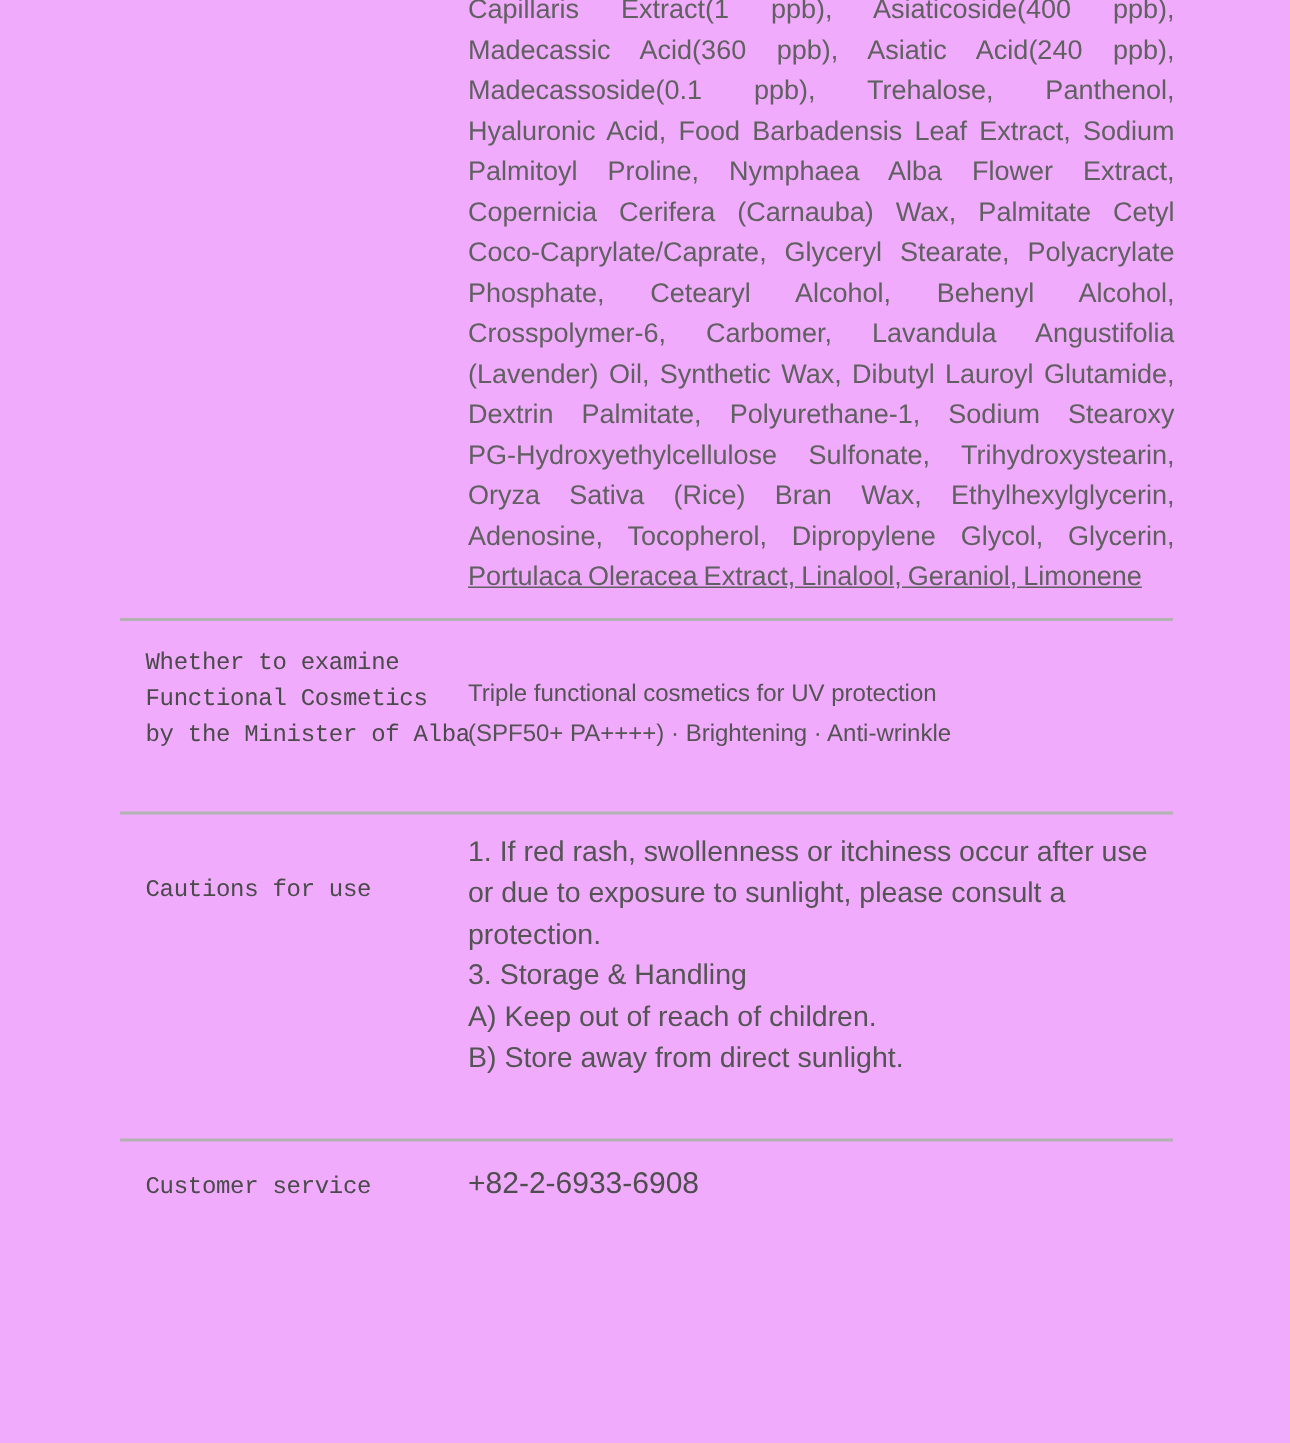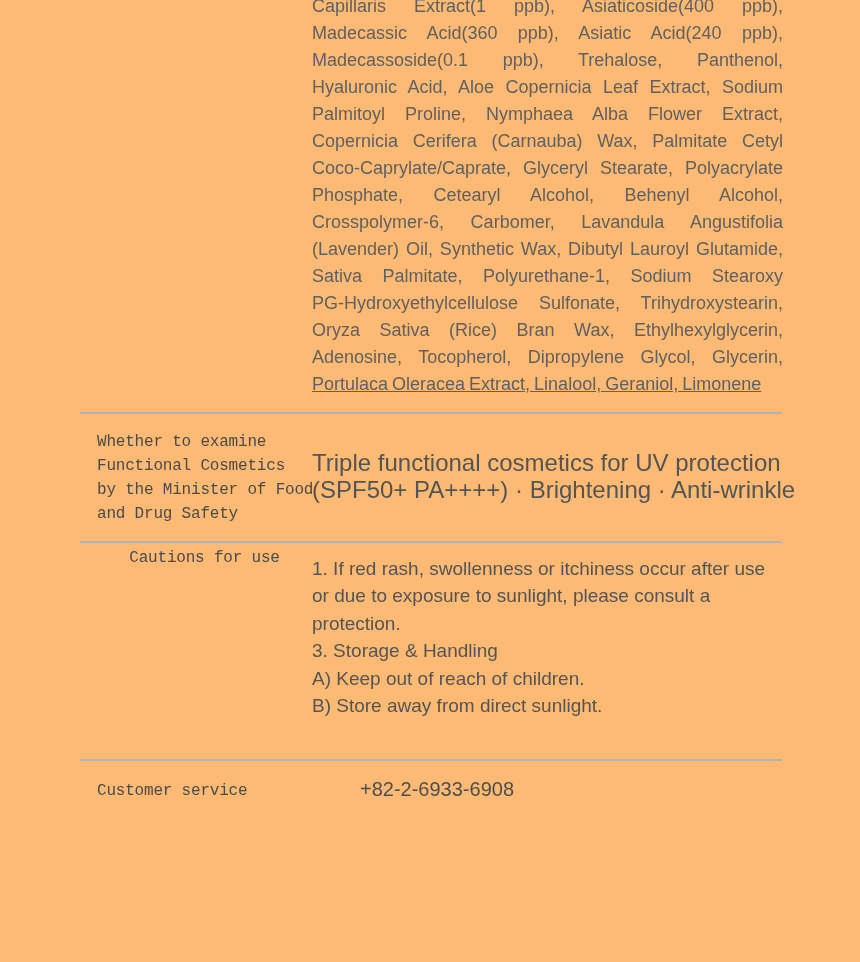--- a/index.html
+++ b/index.html
@@ -1,20 +1,20 @@
 <!DOCTYPE html>
 <html><head>
 <meta charset="utf-8">
 <style>
   html, body { margin: 0; padding: 0; background: #ffffff; }
   .page {
     position: relative;
     width: 860px;
     height: 962px;
-    background: #fdba74;
+    background: #f0abfc;
     overflow: hidden;
     font-family: "Liberation Sans", "DejaVu Sans", sans-serif;
   }
   
   .ingredients {
     position: absolute;
     left: 312px;
     top: -7px;
     width: 471px;
     color: #606060;
@@ -48,66 +48,65 @@
     left: 97px;
     width: 215px;
     color: #4a4a4a;
     font-size: 16px;
     line-height: 24px;
     letter-spacing: -0.2px;
     font-family: Liberation Mono, monospace;
   }
   .label-col .lbl-line { white-space: nowrap; }
   .label-col.r2 { top: 430px; }
-  .label-col.r3 { top: 545px; line-height: 27px; text-align: center; }
+  .label-col.r3 { top: 580px; line-height: 27px; }
   .label-col.r4 { top: 778px; line-height: 27px; }
   
   .value-col {
     position: absolute;
     left: 312px;
     width: 480px;
     color: #545454;
     font-size: 19px;
     line-height: 27.4px;
   }
   .value-col .val-line { white-space: nowrap; }
-  .value-col.r2 { top: 449px; font-size: 24px; }
+  .value-col.r2 { top: 449px; font-size: 16px; }
   .value-col.r3 { top: 555px; }
-  .value-col.r4 { top: 776px; font-size: 20px; color: #4e4e4e; margin-left: 48px; }
+  .value-col.r4 { top: 776px; font-size: 20px; color: #4e4e4e; }
 </style>
 </head>
 <body>
 
 <div class="page">
 
   <div class="ingredients">
     <div class="ing-line">Capillaris Extract(1 ppb), Asiaticoside(400 ppb),</div>
     <div class="ing-line">Madecassic Acid(360 ppb), Asiatic Acid(240 ppb),</div>
     <div class="ing-line">Madecassoside(0.1 ppb), Trehalose, Panthenol, Hydrolyzed</div>
-    <div class="ing-line">Hyaluronic Acid, Aloe Copernicia Leaf Extract, Sodium</div>
+    <div class="ing-line">Hyaluronic Acid, Food Barbadensis Leaf Extract, Sodium</div>
     <div class="ing-line">Palmitoyl Proline, Nymphaea Alba Flower Extract,</div>
     <div class="ing-line">Copernicia Cerifera (Carnauba) Wax, Palmitate Cetyl</div>
     <div class="ing-line">Coco-Caprylate/Caprate, Glyceryl Stearate, Polyacrylate</div>
     <div class="ing-line">Phosphate, Cetearyl Alcohol, Behenyl Alcohol,</div>
     <div class="ing-line">Crosspolymer-6, Carbomer, Lavandula Angustifolia</div>
     <div class="ing-line">(Lavender) Oil, Synthetic Wax, Dibutyl Lauroyl Glutamide,</div>
-    <div class="ing-line">Sativa Palmitate, Polyurethane-1, Sodium Stearoxy</div>
+    <div class="ing-line">Dextrin Palmitate, Polyurethane-1, Sodium Stearoxy</div>
     <div class="ing-line">PG-Hydroxyethylcellulose Sulfonate, Trihydroxystearin,</div>
     <div class="ing-line">Oryza Sativa (Rice) Bran Wax, Ethylhexylglycerin,</div>
     <div class="ing-line">Adenosine, Tocopherol, Dipropylene Glycol, Glycerin,</div>
     <div class="ing-line last">Portulaca Oleracea Extract, Linalool, Geraniol, Limonene</div>
   </div>
 
   <div class="divider d1"></div>
 
   <div class="label-col r2">
     <div class="lbl-line">Whether to examine</div>
     <div class="lbl-line">Functional Cosmetics</div>
-    <div class="lbl-line">by the Minister of Food</div>
-    <div class="lbl-line">and Drug Safety</div>
+    <div class="lbl-line">by the Minister of Alba</div>
   </div>
   <div class="value-col r2">
     <div class="val-line">Triple functional cosmetics for UV protection</div>
     <div class="val-line">(SPF50+ PA++++) · Brightening · Anti-wrinkle</div>
   </div>
 
   <div class="divider d2"></div>
 
   <div class="label-col r3">
     <div class="lbl-line">Cautions for use</div>

